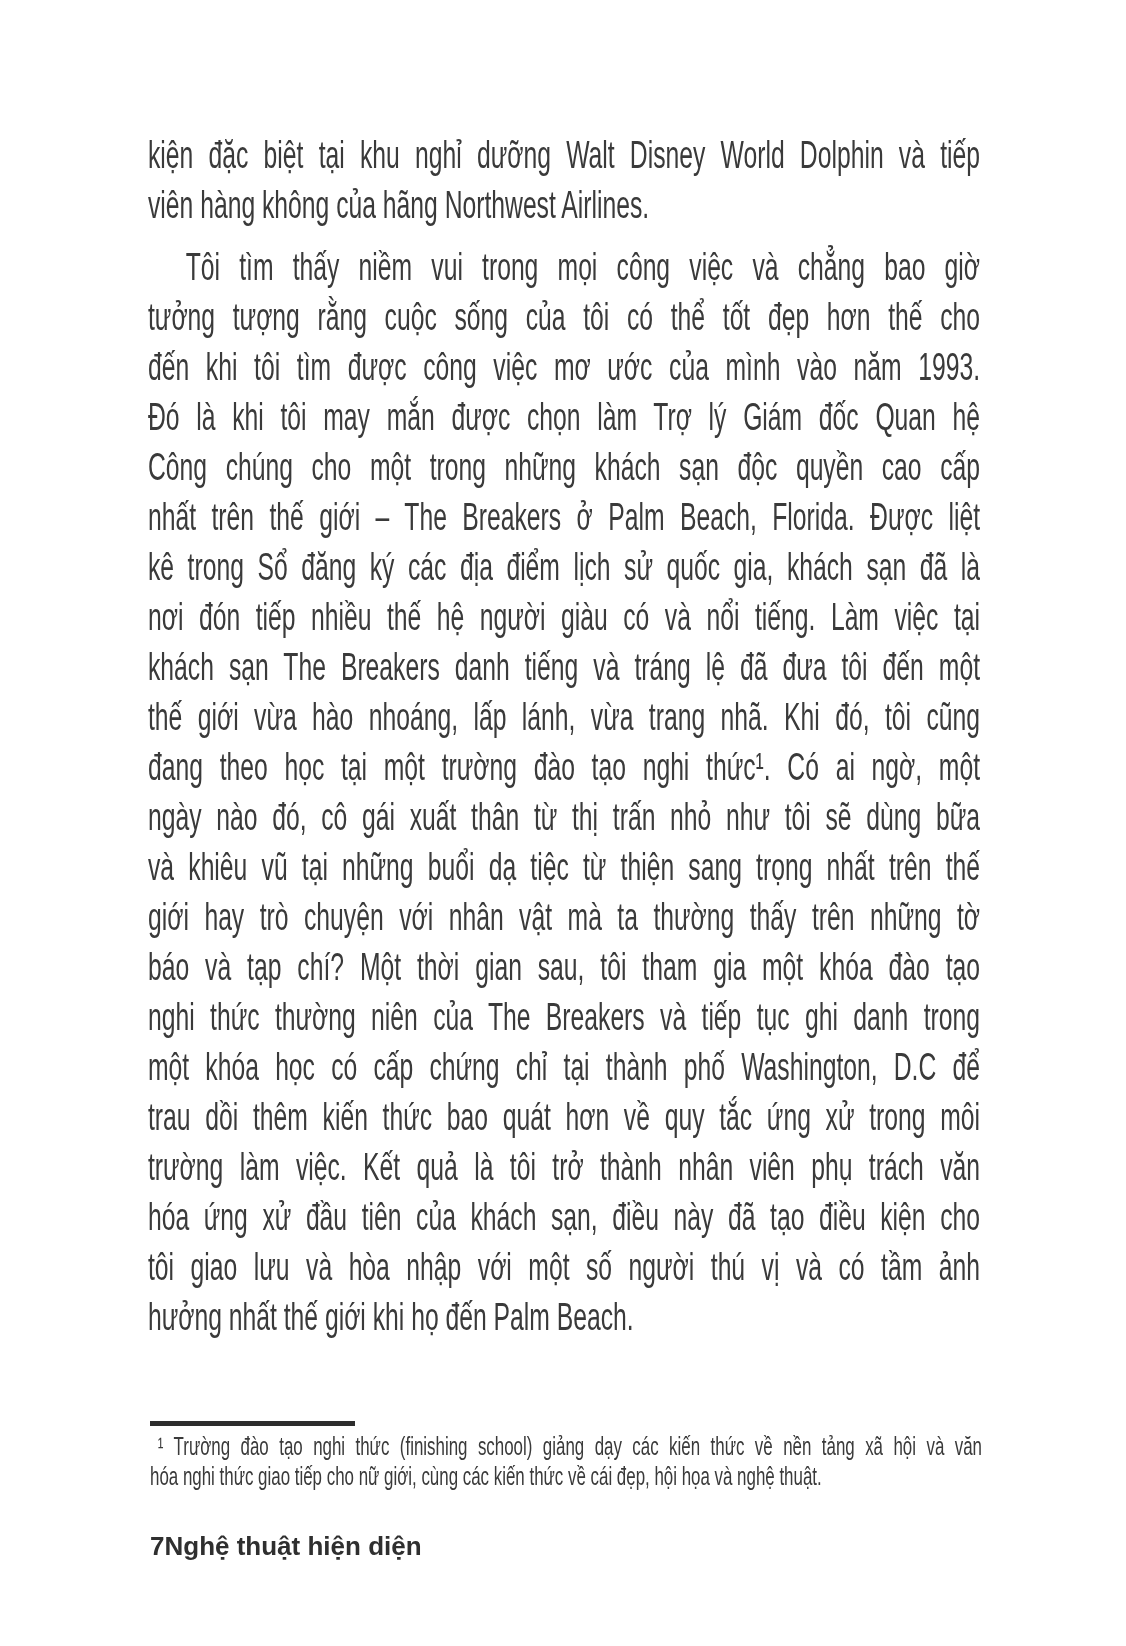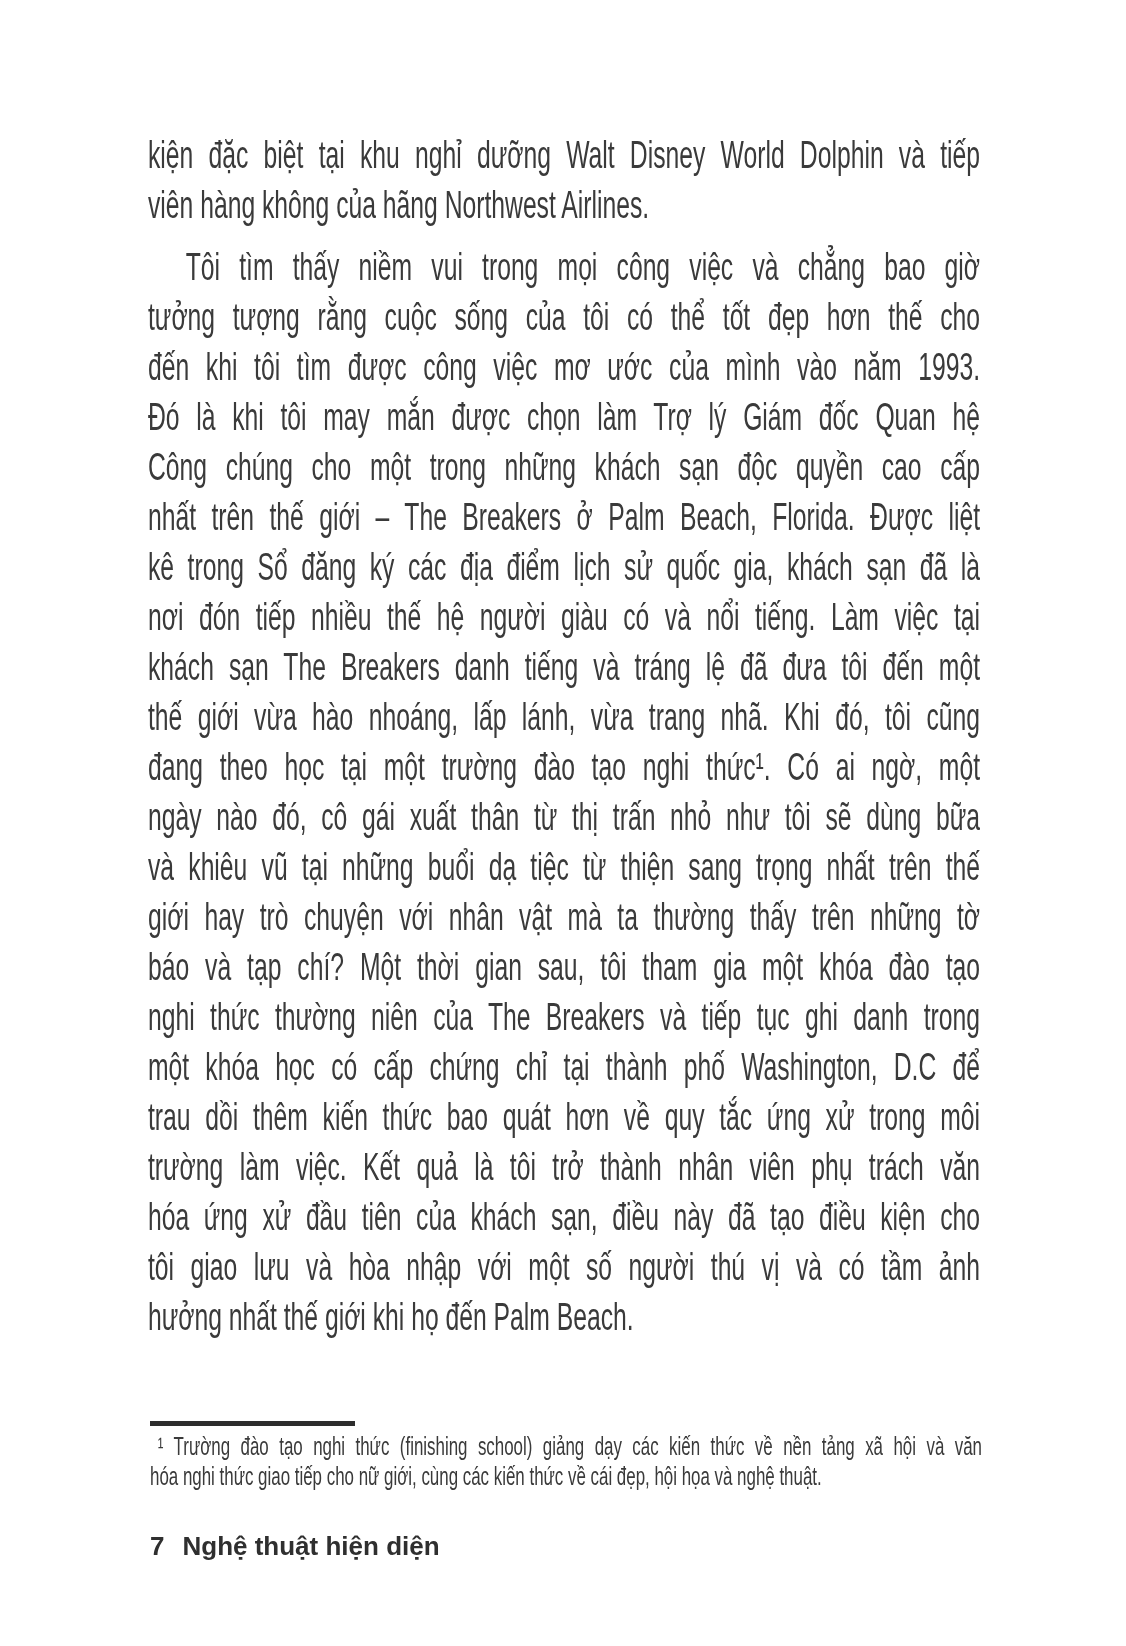--- a/index.html
+++ b/index.html
@@ -59,21 +59,21 @@
 
   #page-footer {
     position: absolute;
     left: 150px;
     top: 1531px;
     font-size: 26px;
     font-weight: bold;
     color: #2f2f2f;
     white-space: nowrap;
   }
-  #page-footer .ftitle { margin-left: 18px; }
+  #page-footer .ftitle { }
 </style>
 </head>
 <body>
 
 <div id="body-text">
     <div class="para">
       <div class="tline"><span style="word-spacing: 12.875px;">kiện đặc biệt tại khu nghỉ dưỡng Walt Disney World Dolphin và tiếp</span></div>
       <div class="tline"><span>viên hàng không của hãng Northwest Airlines.</span></div>
     </div>
     <div class="para">

